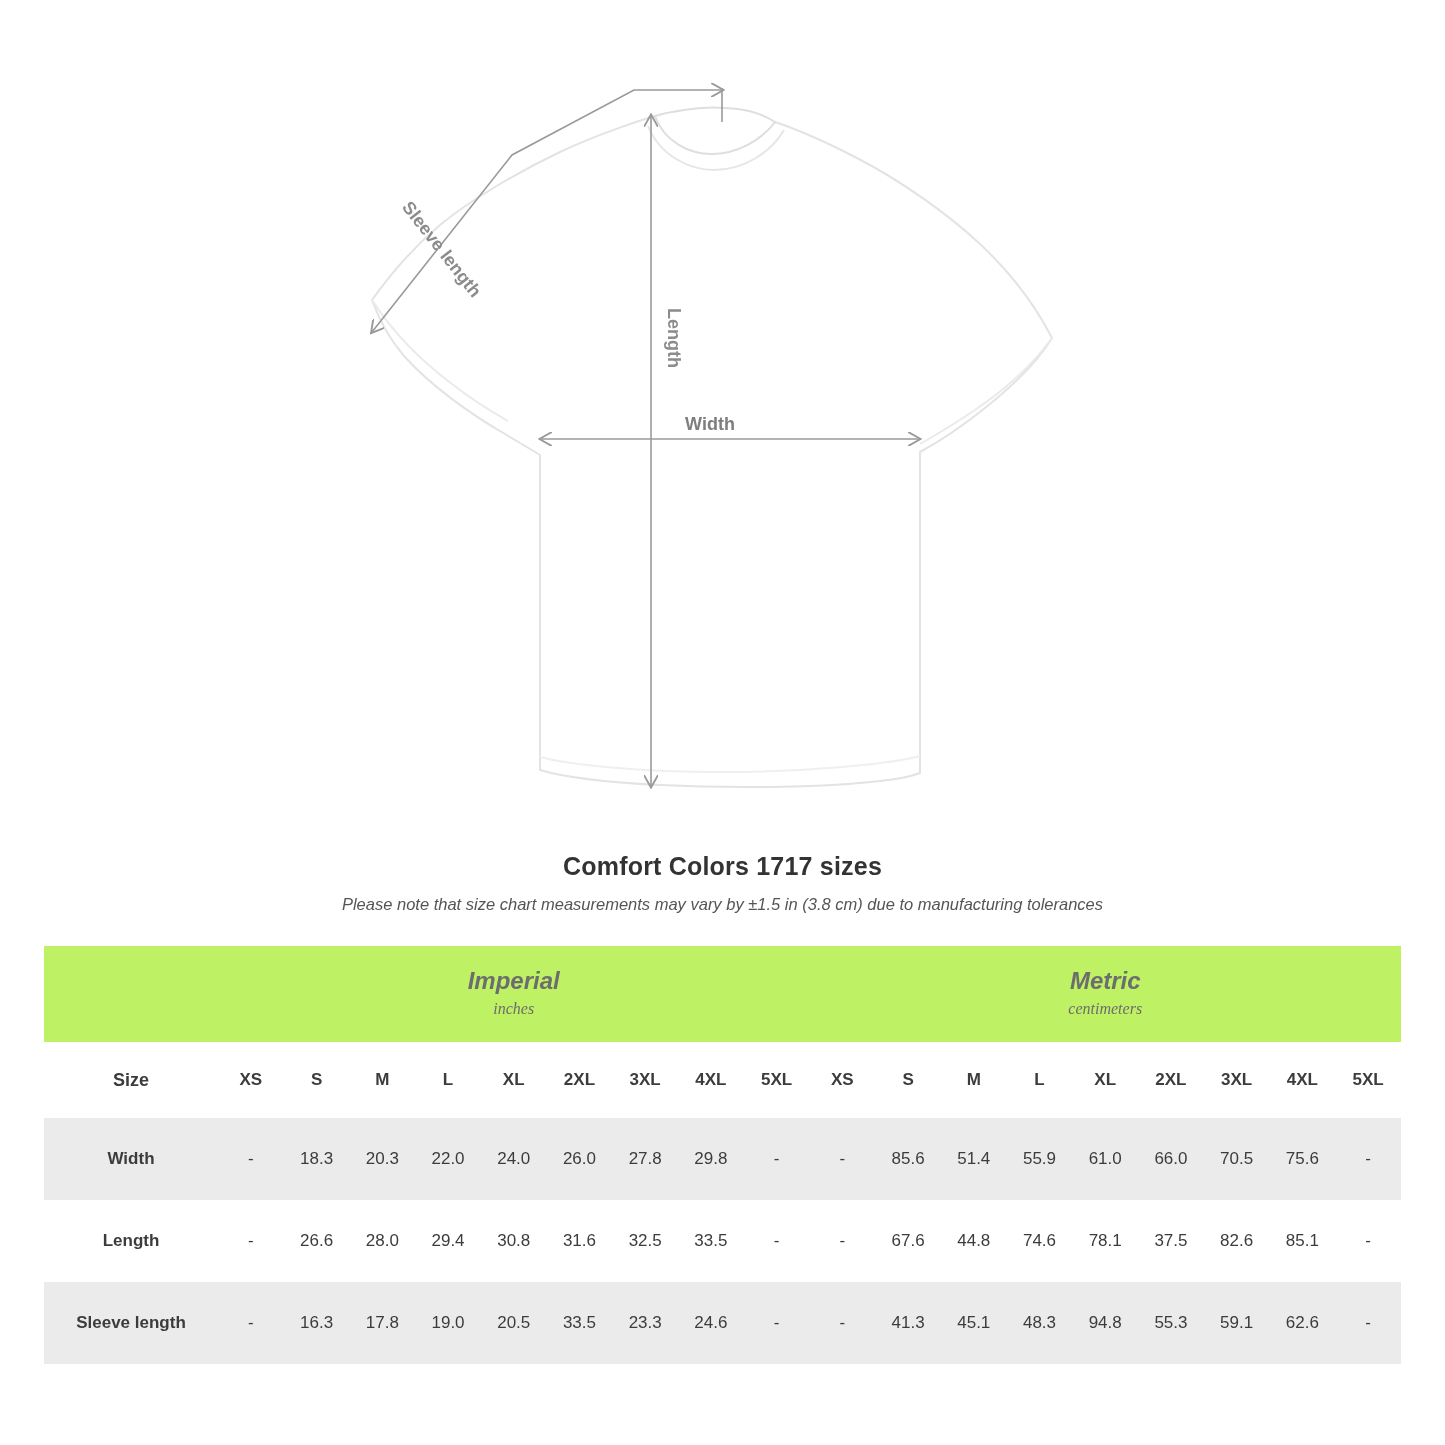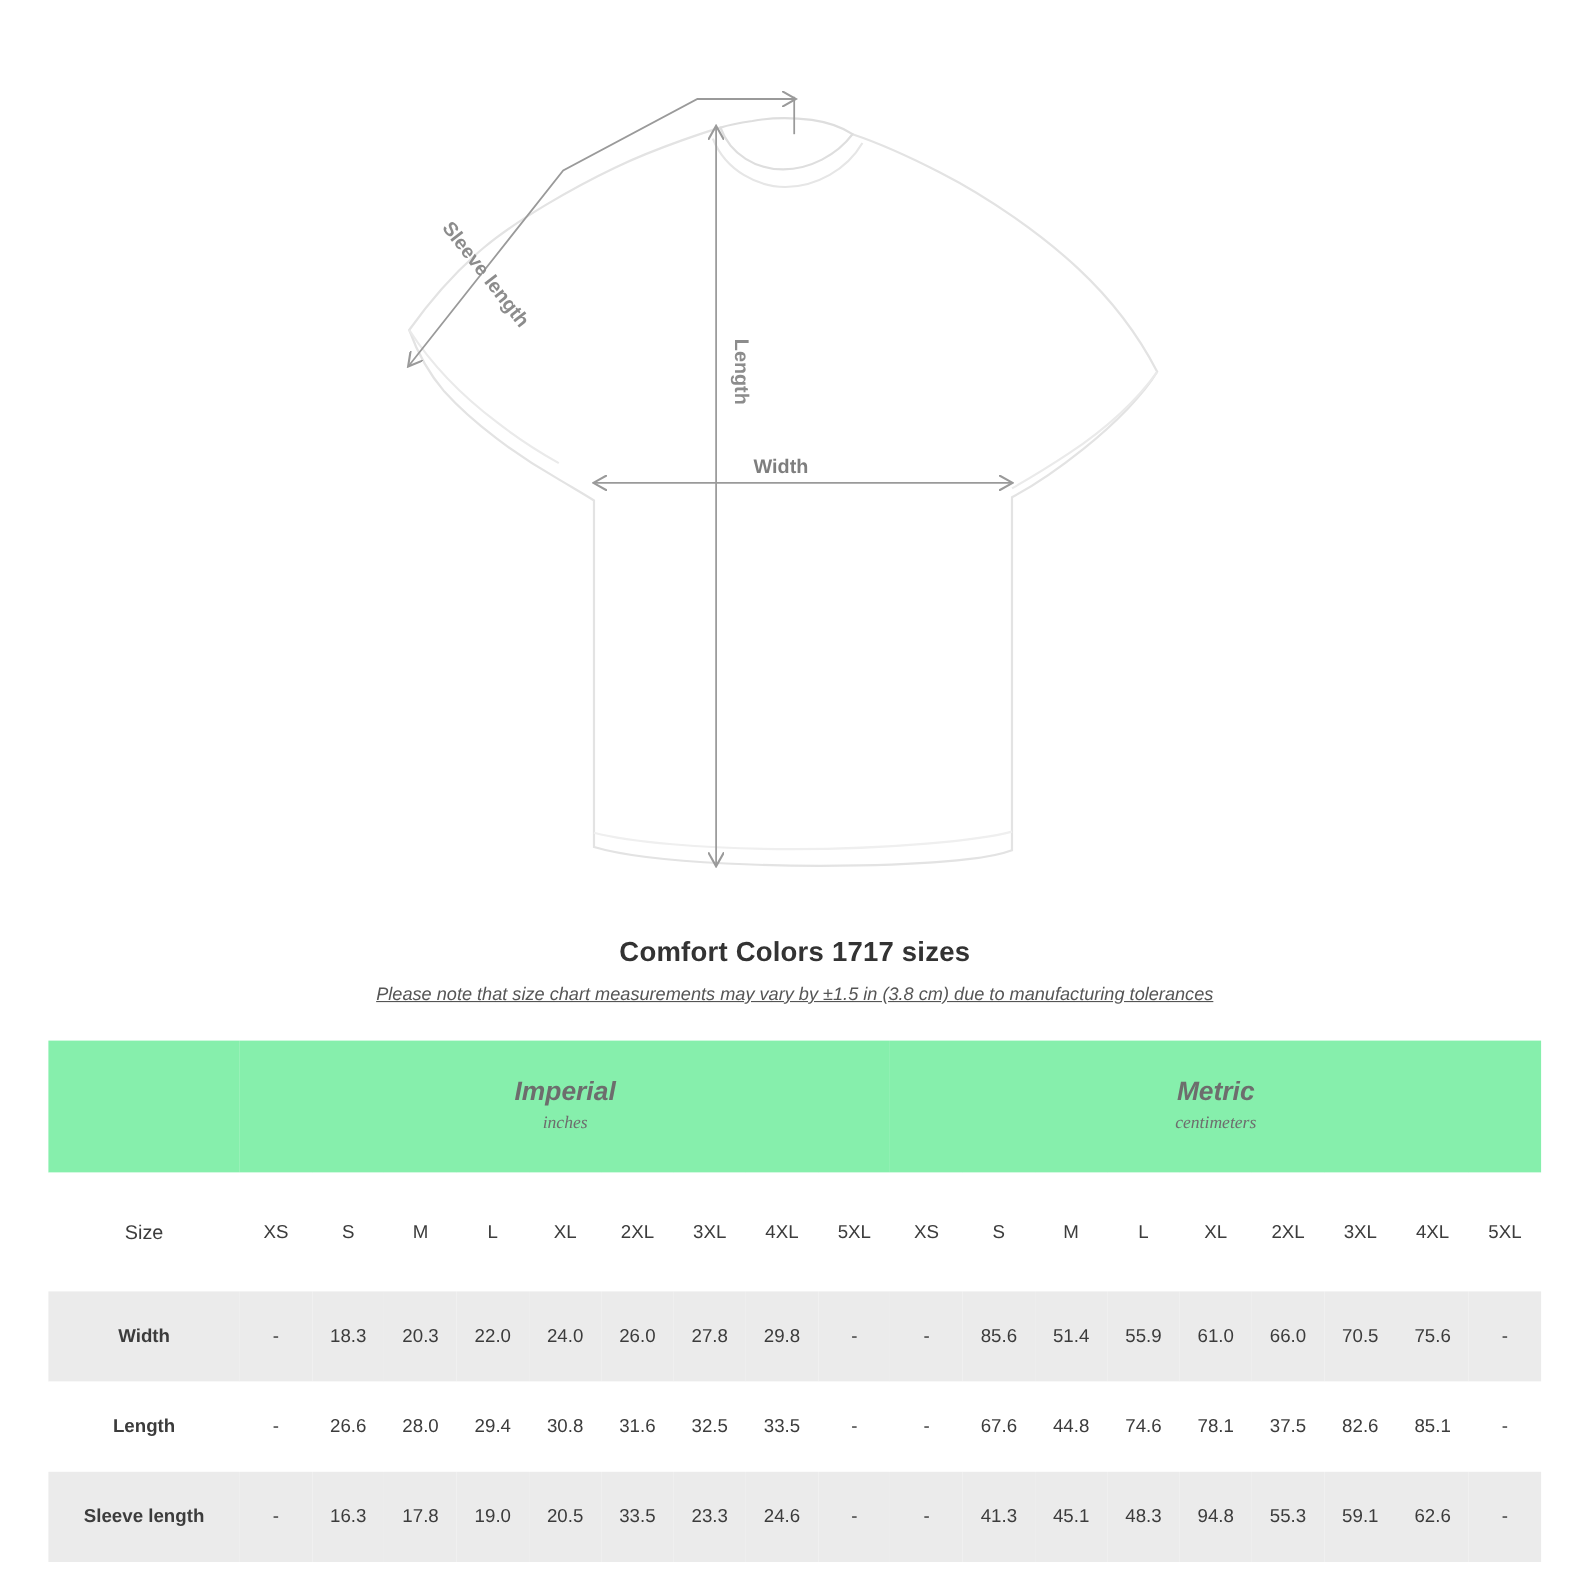--- a/index.html
+++ b/index.html
@@ -40,21 +40,20 @@
     padding-top: 22px;
     letter-spacing: 0.2px;
   }
   .chart-note {
     text-align: center;
     font-size: 16.5px;
     font-style: italic;
     color: #555555;
     margin: 0;
     padding-top: 14px;
-    text-decoration: underline;
   }
 
   
   .table-wrap {
     padding: 0 44px;
     margin-top: 32px;
   }
   table.size-table {
     width: 100%;
     border-collapse: collapse;
@@ -63,42 +62,42 @@
   table.size-table td, table.size-table th {
     text-align: center;
     vertical-align: middle;
     font-size: 17px;
     color: #3c3c3c;
     padding: 0;
     border: none;
   }
   
   .unit-band td {
-    background: #86efac;
-    height: 120px;
+    background: #bef264;
+    height: 96px;
   }
   .unit-name {
     font-size: 24px;
     font-weight: bold;
     font-style: italic;
     color: #6d6d6d;
     line-height: 1.25;
   }
   .unit-sub {
     font-size: 16px;
     font-style: italic;
     color: #6d6d6d;
     line-height: 1.6;
     font-family: Liberation Serif, serif;
   }
   
   .hdr-row td {
-    height: 108px;
+    height: 76px;
     background: #ffffff;
-    font-weight: normal;
+    font-weight: bold;
     font-size: 17.5px;
     color: #3c3c3c;
   }
   .hdr-row td.rowlabel {
     font-size: 18px;
   }
   
   .data-row td {
     height: 82px;
     font-size: 17.5px;

